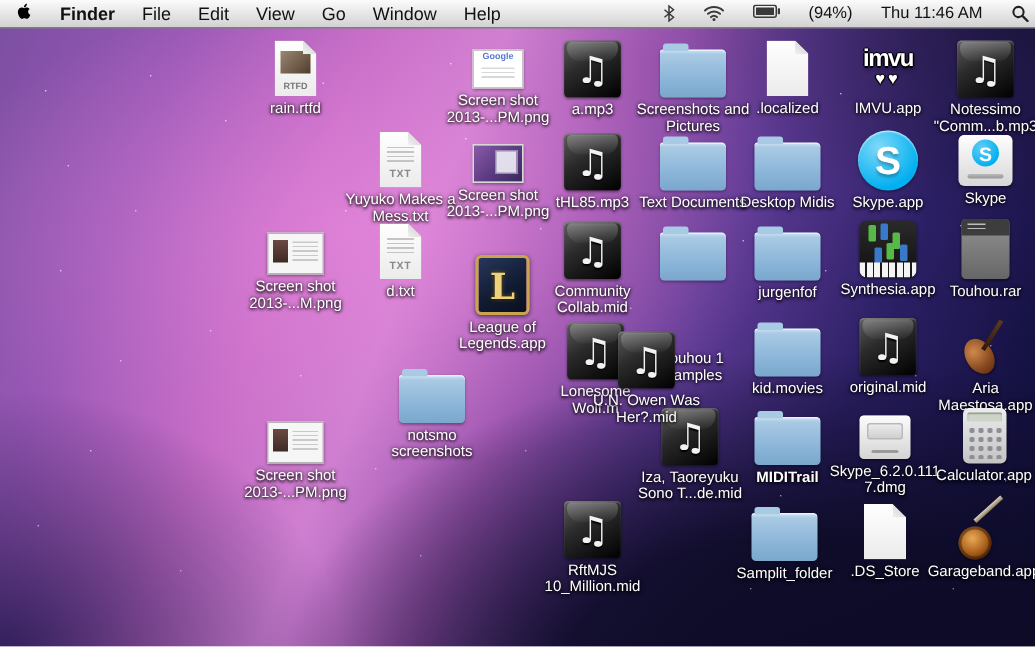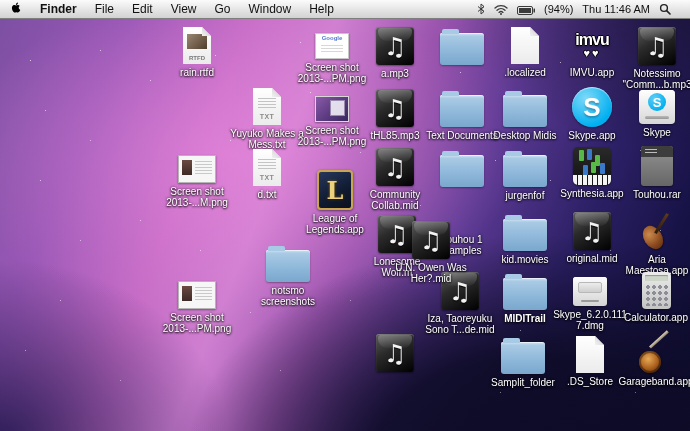--- a/index.html
+++ b/index.html
@@ -31,21 +31,21 @@
     215px 55px 0 rgba(255,255,255,.8),495px 160px 0 rgba(255,255,255,.75),635px 392px 0 rgba(255,255,255,.55);}
   
   .menubar{position:absolute;top:0;left:0;right:0;height:18px;z-index:50;
     background:linear-gradient(#fbfbfb,#d2d2d2);border-bottom:1px solid #7e7e7e;
     display:flex;align-items:center;font-size:12px;color:#111;}
   .apple{display:inline-flex;align-items:center;padding:0 9px 0 10px;height:100%;}
   .apple svg{width:12px;height:13px;fill:#000;}
   .menu-items{display:flex;align-items:flex-end;height:100%;}
   .menu-item{padding:0 9px;height:100%;display:flex;align-items:center;}
   .menu-item.app-name{font-weight:bold;}
-  .menu-right{margin-left:auto;display:flex;align-items:flex-end;gap:9px;padding-right:19px;font-size:11px;}
+  .menu-right{margin-left:auto;display:flex;align-items:flex-start;gap:19px;padding-right:4px;font-size:11px;}
   .mr-icon svg{display:block;}
   
   .desktop-icon{position:absolute;width:88px;display:flex;flex-direction:column;align-items:center;transform:translateX(-50%);}
   .dlabel{margin-top:3px;font-size:10px;line-height:11px;color:#fff;text-align:center;white-space:pre-line;
     text-shadow:0 1px 2px rgba(0,0,0,.95),0 0 3px rgba(0,0,0,.85);}
   .dicon{position:relative;flex:none;}
   
   .icon-folder{width:44px;height:32px;margin-top:6px;border-radius:2px 3px 3px 3px;
     background:linear-gradient(to bottom,#d3e5f4 0%,#a9cae4 10%,#8fb8da 55%,#7aa7cd 100%);
     box-shadow:inset 0 1px 0 rgba(255,255,255,.55),0 1px 2px rgba(0,0,0,.35);}
@@ -207,20 +207,22 @@
         <div class="dicon icon-png-google"></div>
         <div class="dlabel">Screen shot
 2013-...PM.png</div>
       </div>
       <div class="desktop-icon" style="left: 395px; top: 27px;">
         <div class="dicon icon-audio"></div>
         <div class="dlabel">a.mp3</div>
       </div>
       <div class="desktop-icon" style="left: 462px; top: 27px;">
         <div class="dicon icon-folder"></div>
+        <div class="dlabel">Screenshots and
+Pictures</div>
       </div>
       <div class="desktop-icon" style="left: 525px; top: 27px;">
         <div class="dicon icon-blank"></div>
         <div class="dlabel">.localized</div>
       </div>
       <div class="desktop-icon" style="left: 592px; top: 26px;">
         <div class="dicon icon-imvu"></div>
         <div class="dlabel">IMVU.app</div>
       </div>
       <div class="desktop-icon" style="left: 657px; top: 27px;">
@@ -340,20 +342,22 @@
         <div class="dicon icon-dmg"></div>
         <div class="dlabel">Skype_6.2.0.111
 7.dmg</div>
       </div>
       <div class="desktop-icon" style="left: 656px; top: 272px;">
         <div class="dicon icon-calculator"></div>
         <div class="dlabel">Calculator.app</div>
       </div>
       <div class="desktop-icon" style="left: 395px; top: 334px;">
         <div class="dicon icon-audio"></div>
+        <div class="dlabel">RftMJS
+10_Million.mid</div>
       </div>
       <div class="desktop-icon" style="left: 523px; top: 336px;">
         <div class="dicon icon-folder"></div>
         <div class="dlabel">Samplit_folder</div>
       </div>
       <div class="desktop-icon" style="left: 590px; top: 336px;">
         <div class="dicon icon-blank"></div>
         <div class="dlabel">.DS_Store</div>
       </div>
       <div class="desktop-icon" style="left: 656px; top: 333px;">

